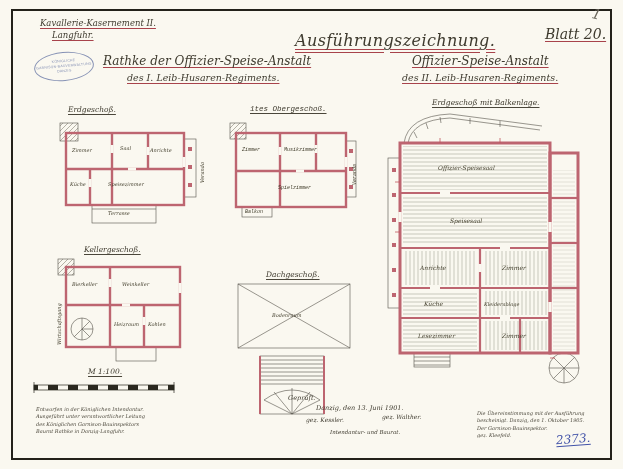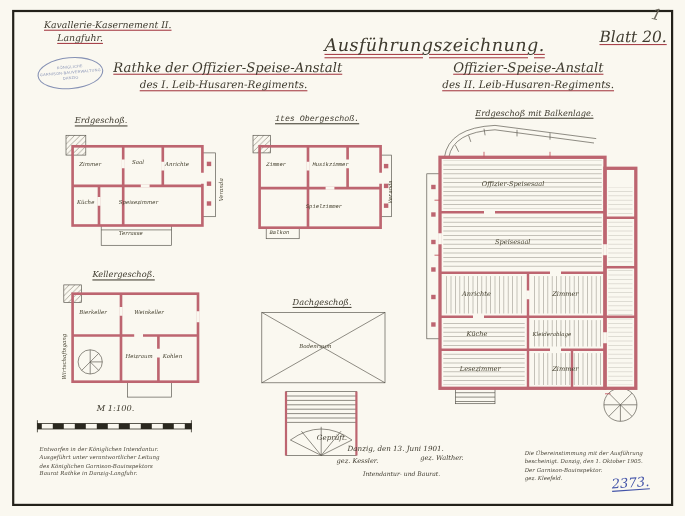--- a/index.html
+++ b/index.html
@@ -2,21 +2,21 @@
 <html><head>
 <meta charset="utf-8">
 <style>
   html,body{margin:0;padding:0;}
   body{background:#cfccc2;font-family:"DejaVu Serif",serif;}
   #sheet{position:relative;width:623px;height:469px;background:#faf8f0;overflow:hidden;}
   .frame{position:absolute;left:11px;top:9px;width:597px;height:447px;border:2px solid #23211a;}
   .t{position:absolute;white-space:nowrap;font-style:italic;color:#3e3a2e;line-height:1.1;}
   .u-red{text-decoration:underline;text-decoration-color:#a8434b;text-decoration-thickness:1px;text-underline-offset:2px;}
   .u-red2{text-decoration:underline double;text-decoration-color:#a8434b;text-underline-offset:3px;}
-  .u-blk{text-decoration-color:#4a463a;text-decoration-thickness:0.8px;text-underline-offset:2px;}
+  .u-blk{text-decoration:underline;text-decoration-color:#4a463a;text-decoration-thickness:0.8px;text-underline-offset:2px;}
   .plan{position:absolute;}
   .plan svg{position:absolute;}
   .ptitle{position:absolute;font-style:italic;font-size:7.5px;color:#3e3a2e;white-space:nowrap;text-decoration:underline;text-decoration-color:#4a463a;text-underline-offset:2px;}
   .room{position:absolute;font-style:italic;font-size:5px;color:#45412f;white-space:nowrap;}
   .room.big{font-size:6px;}
   .vert{transform:rotate(-90deg);transform-origin:left top;}
   .fnote{position:absolute;font-style:italic;font-size:5px;color:#4a463a;line-height:1.45;white-space:nowrap;}
   .stamp{position:absolute;left:34px;top:52px;width:58px;height:27px;border:1.5px solid #7381ab;border-radius:50%;transform:rotate(-5deg);color:#7381ab;display:flex;flex-direction:column;align-items:center;justify-content:center;font-family:"Liberation Sans",sans-serif;font-size:3.5px;letter-spacing:.2px;text-align:center;line-height:1.5;opacity:.85;}
   .docnum{position:absolute;left:556px;top:432px;font-style:italic;font-size:12px;color:#4253a8;transform:rotate(-4deg);text-decoration:underline;text-decoration-color:#4253a8;text-underline-offset:2px;}
 </style>

